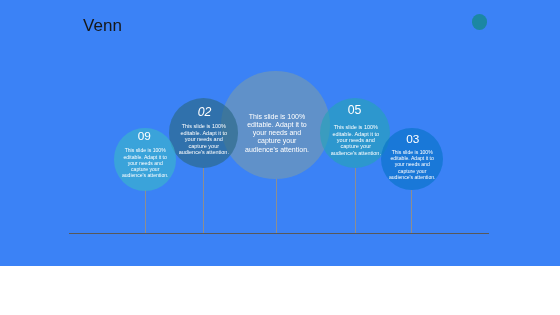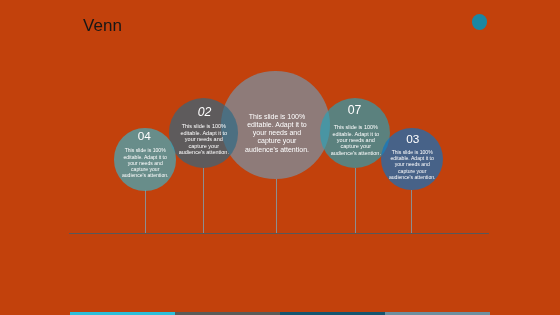--- a/index.html
+++ b/index.html
@@ -1,18 +1,18 @@
 <!DOCTYPE html>
 <html><head>
 <meta charset="utf-8">
 <style>
   html,body{margin:0;padding:0;}
   body{width:560px;height:315px;background:#ffffff;overflow:hidden;
        font-family:"Liberation Sans",sans-serif;-webkit-font-smoothing:antialiased;}
-  .slide{position:relative;width:560px;height:315px;background:#c2410c;overflow:hidden;}
+  .slide{position:relative;width:560px;height:266px;background:#3b82f6;overflow:hidden;}
 
   .title{position:absolute;left:83px;top:16px;font-size:17px;line-height:19px;
          color:#171717;font-weight:400;letter-spacing:0.1px;}
   .dot{position:absolute;left:471.5px;top:14.4px;width:15.6px;height:15.6px;border-radius:50%;
        background:#1B87A3;}
 
   .baseline{position:absolute;left:69px;top:233px;width:420px;height:1.2px;background:#58585a;}
   .stem{position:absolute;width:1px;background:#8c8e90;}
 
   .venn{position:absolute;left:0;top:0;width:560px;height:315px;}
@@ -39,29 +39,29 @@
   <div class="stem" style="left:411px;top:190.4px;height:42.9px;"></div>
 
   <div class="venn">
     <div class="circ" style="left:221.4px;top:70.6px;width:108.6px;height:108.6px;background:rgba(116,153,178,0.66);"></div>
     <div class="circ" style="left:168.7px;top:97.85px;width:69.8px;height:69.8px;background:rgba(43,105,134,0.66);"></div>
     <div class="circ" style="left:320.1px;top:97.75px;width:70px;height:70px;background:rgba(38,163,185,0.66);"></div>
     <div class="circ" style="left:113.7px;top:128px;width:62.6px;height:62.6px;background:rgba(57,181,203,0.66);"></div>
     <div class="circ" style="left:380.55px;top:128.3px;width:62.2px;height:62.2px;background:rgba(7,116,200,0.66);"></div>
   </div>
 
-  <div class="bnum" style="left:113.3px;top:130.1px;width:62px;font-size:11.8px;line-height:12px;">04</div>
+  <div class="bnum" style="left:113.3px;top:130.1px;width:62px;font-size:11.8px;line-height:12px;">09</div>
   <div class="btxt" style="left:121.2px;top:147.3px;width:48px;font-size:5.1px;line-height:6.25px;">This slide is 100% editable. Adapt it to your needs and capture your audience's attention.</div>
 
   <div class="bnum" style="left:173.6px;top:105.7px;width:62px;font-size:12.3px;line-height:13px;font-style:italic;">02</div>
   <div class="btxt" style="left:177.3px;top:123.3px;width:53px;font-size:5.5px;line-height:6.5px;">This slide is 100% editable. Adapt it to your needs and capture your audience's attention.</div>
 
   <div class="btxt" style="left:244.5px;top:112.7px;width:65px;font-size:7px;line-height:8.2px;">This slide is 100% editable. Adapt it to your needs and capture your audience's attention.</div>
 
-  <div class="bnum" style="left:323.6px;top:104.4px;width:62px;font-size:12.3px;line-height:13px;">07</div>
+  <div class="bnum" style="left:323.6px;top:104.4px;width:62px;font-size:12.3px;line-height:13px;">05</div>
   <div class="btxt" style="left:329.3px;top:124.1px;width:53px;font-size:5.5px;line-height:6.45px;">This slide is 100% editable. Adapt it to your needs and capture your audience's attention.</div>
 
   <div class="bnum" style="left:381.7px;top:133.3px;width:62px;font-size:11.8px;line-height:12px;">03</div>
   <div class="btxt" style="left:388.2px;top:148.6px;width:48px;font-size:5.1px;line-height:6.33px;">This slide is 100% editable. Adapt it to your needs and capture your audience's attention.</div>
 
   <div class="footer">
     <div class="fseg" style="width:105px;background:#2CBFDB;"></div>
     <div class="fseg" style="width:104.8px;background:#5A5B58;"></div>
     <div class="fseg" style="width:104.6px;background:#155570;"></div>
     <div class="fseg" style="width:105.2px;background:#6D8FA0;"></div>

